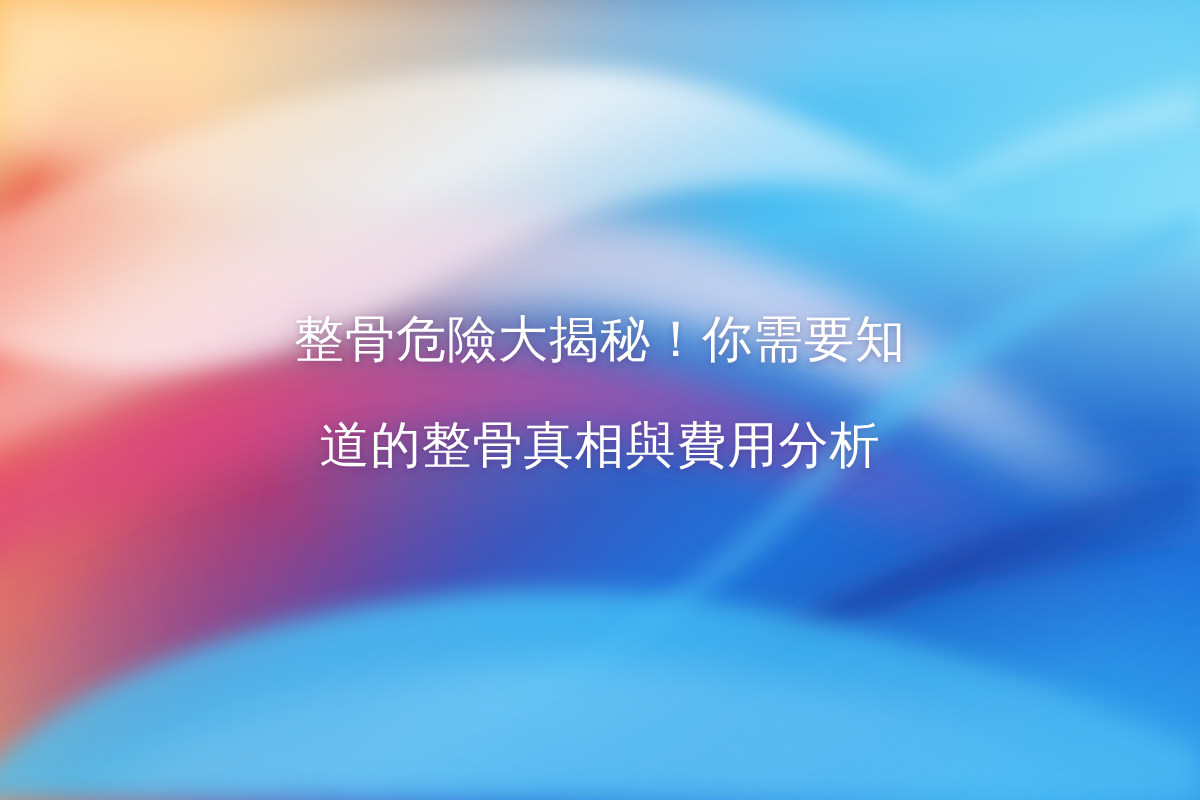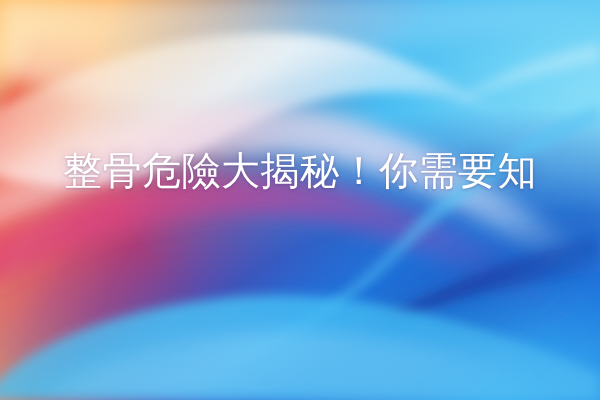--- a/index.html
+++ b/index.html
@@ -124,21 +124,21 @@
     display: flex;
     flex-direction: column;
     align-items: center;
     justify-content: center;
     gap: 4px;
     z-index: 8;
   }
 
   .headline-line {
     color: #FFFFFF;
-    font-size: 39px;
+    font-size: 25px;
     line-height: 49px;
     font-weight: 400;
     letter-spacing: 0.5px;
     white-space: nowrap;
     text-shadow:
       0 1px 3px rgba(70,30,90,0.30),
       0 0 14px rgba(90,40,110,0.22);
   }
 </style>
 </head>
@@ -249,15 +249,16 @@
       <path d="M-20,400 C20,346 110,310 222,298 C344,285 470,318 600,374 L600,400 Z" fill="url(#gBrightCyan)" filter="url(#soft6)"></path>
 
       <path d="M40,400 C92,356 180,330 286,330 C396,330 500,360 600,400 Z" fill="url(#gLowGlow)" filter="url(#soft10)"></path>
 
       <path d="M600,42 C540,56 492,76 452,104 C492,88 544,72 600,62 Z" fill="#FFFFFF" opacity="0.28" filter="url(#soft6)"></path>
     </svg>
   </div>
 
   <div class="headline-wrap">
     <div class="headline-line">整骨危險大揭秘！你需要知</div>
+    <div class="headline-line">道的整骨真相與費用分析</div>
   </div>
 
 </div>
 
 </body></html>

